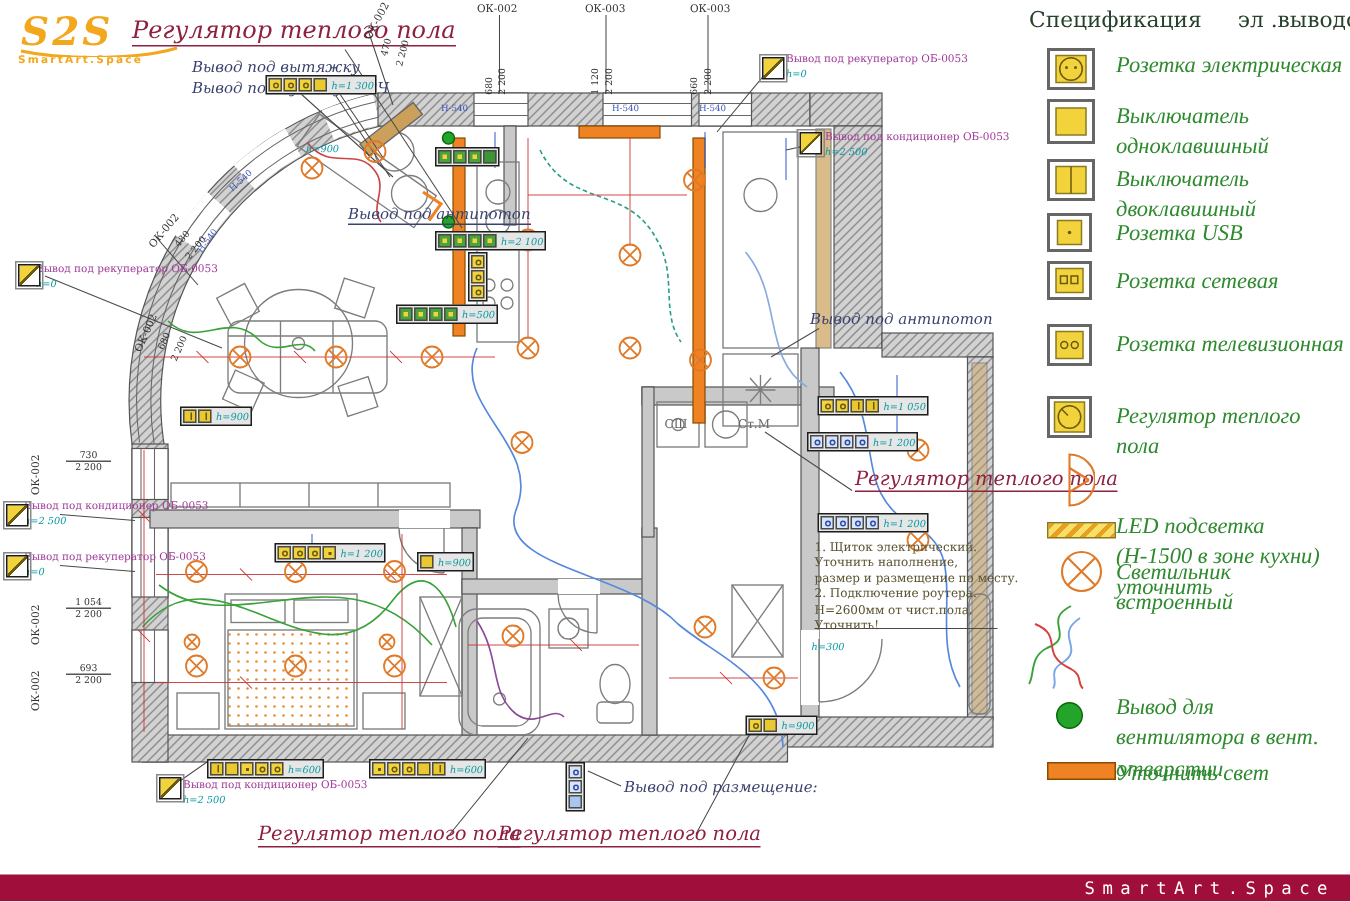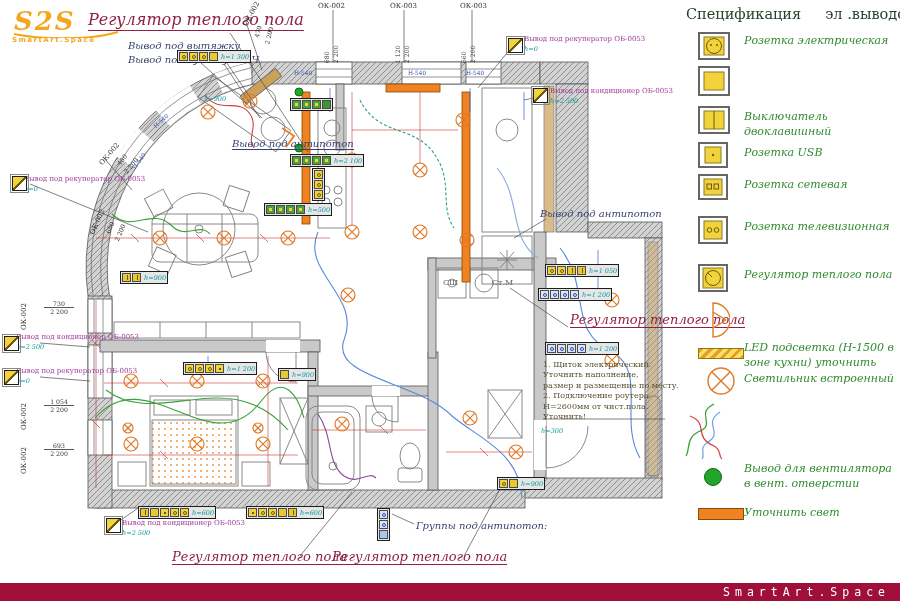--- a/index.html
+++ b/index.html
@@ -39,22 +39,22 @@
   .orow i.g::after{content:"";position:absolute;inset:2px;background:#f2d33c;}
   .orow i.gs{background:#3c9632;}
   .orow i.b{background:#d9e4f7;}
   .orow i.b::after{content:"";position:absolute;inset:1.5px;border:1px solid #2b4fb0;border-radius:50%;}
   .orow i.bp{background:#a8c6ee;}
   .htag{font-style:italic;font-size:6.5px;color:#0a9aa0;margin-left:2px;font-family:"DejaVu Serif",serif;}
   .sicon{position:absolute;width:13px;height:13px;background:
          linear-gradient(135deg,#f2d33c 46%,#6a5a10 46%,#6a5a10 54%,#fff 54%);
          border:1.6px solid #1d1d1d;outline:1px solid #888;outline-offset:1px;}
   
-  .legend-label{position:absolute;left:64px;width:152px;color:#2f8a2f;font-size:11px;
-                line-height:1.35;white-space:normal;font-style:italic;}
+  .legend-label{position:absolute;left:64px;width:152px;color:#2f8a2f;font-size:15px;
+                line-height:1.35;white-space:normal;font-style:italic;font-family:Liberation Serif, serif;}
   .legend-title{position:absolute;left:6px;top:6px;width:212px;display:flex;
                 color:#26402a;font-size:14.5px;}
   .lic{position:absolute;left:18px;}
   .ledbar{width:44px;height:9px;border:1px solid #8a7a10;
           background:repeating-linear-gradient(135deg,#e8a020 0 3px,#f7df6a 3px 7px);}
   .trackbar{width:44px;height:10px;background:#ef8222;border:1px solid #8a4a00;}
   .ventdot{width:16px;height:16px;border-radius:50%;background:#22a52a;border:1.2px solid #0a6a0a;}
   
   .footer{position:absolute;left:0;top:583px;width:900px;height:18px;background:#a00f3c;}
   .footer-text{position:absolute;right:10px;top:2px;color:#fff;font-size:11.5px;
@@ -349,21 +349,21 @@
   <div class="abs drk" style="left:128px;top:54px">Вывод под духовку+СВЧ</div>
 
   <div class="abs vio" style="left:524px;top:36px">Вывод под рекуператор ОБ-0053</div>
   <div class="abs teal" style="left:524px;top:46px">h=0</div>
 
   <div class="abs vio" style="left:550px;top:88px">Вывод под кондиционер ОБ-0053</div>
   <div class="abs teal" style="left:550px;top:98px">h=2 500</div>
 
   <div class="abs drk" style="left:540px;top:208px">Вывод под антипотоп</div>
   <div class="abs drk u" style="left:232px;top:138px">Вывод под антипотоп</div>
-  <div class="abs drk" style="left:416px;top:520px">Группы под антипотоп:</div>
+  <div class="abs drk" style="left:416px;top:520px">Вывод под размещение:</div>
 
   <div class="abs red-m" style="left:570px;top:313px">Регулятор теплого пола</div>
   <div class="abs red-m" style="left:172px;top:550px">Регулятор теплого пола</div>
   <div class="abs red-m" style="left:332px;top:550px">Регулятор теплого пола</div>
 
   <div class="abs vio" style="left:24px;top:176px">Вывод под рекуператор ОБ-0053</div>
   <div class="abs teal" style="left:24px;top:186px">h=0</div>
   <div class="abs vio" style="left:16px;top:334px">Вывод под кондиционер ОБ-0053</div>
   <div class="abs teal" style="left:16px;top:344px">h=2 500</div>
   <div class="abs vio" style="left:16px;top:368px">Вывод под рекуператор ОБ-0053</div>
@@ -547,20 +547,21 @@
         </svg>
       </div>
     <div class="legend-label" style="top:34px">Розетка электрическая</div>
 
     <div class="lic" style="top:66px">
       <svg width="32" height="30">
           <rect x="1" y="1" width="30" height="28" fill="#fff" stroke="#666" stroke-width="2"></rect>
       <rect x="6" y="6" width="20" height="18" fill="#f2d33c" stroke="#8a7a20"></rect>
         </svg>
       </div>
+    <div class="legend-label" style="top:68px">Выключатель одноклавишный</div>
 
     <div class="lic" style="top:106px">
       <svg width="32" height="28">
           <rect x="1" y="1" width="30" height="26" fill="#fff" stroke="#666" stroke-width="2"></rect>
       <rect x="6" y="5" width="20" height="18" fill="#f2d33c" stroke="#8a7a20"></rect>
       <line x1="16" y1="5" x2="16" y2="23" stroke="#6a5a10"></line>
         </svg>
       </div>
     <div class="legend-label" style="top:110px">Выключатель двоклавишный</div>
 

